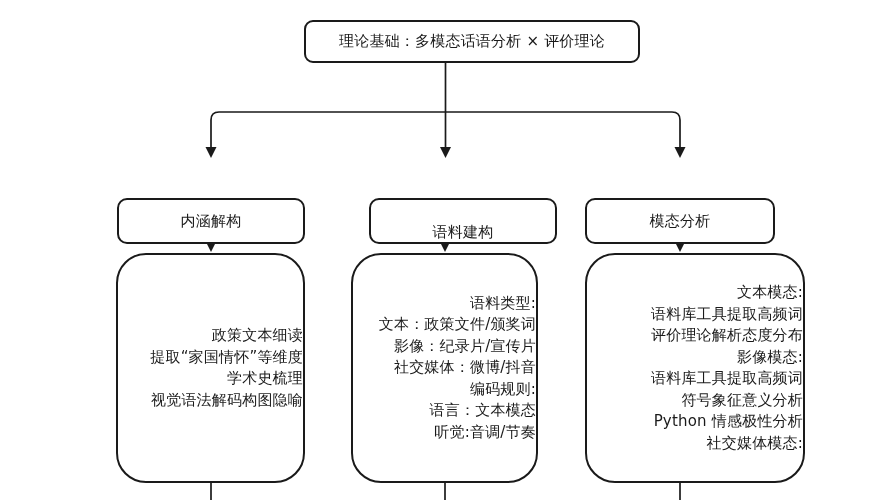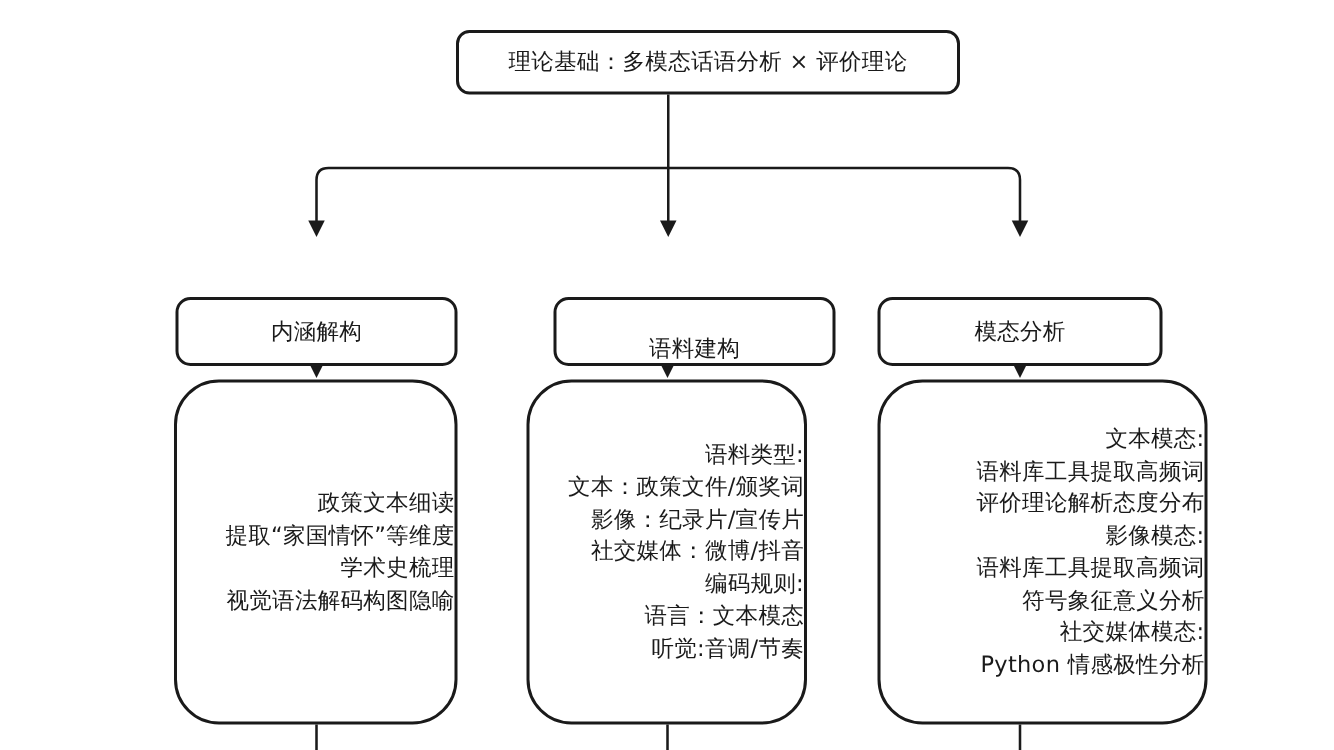--- a/index.html
+++ b/index.html
@@ -126,17 +126,17 @@
     <div class="detail-line">听觉:音调/节奏</div>
   </div>
 
   <div class="box detail-box db-right">
     <div class="detail-line">文本模态:</div>
     <div class="detail-line">语料库工具提取高频词</div>
     <div class="detail-line">评价理论解析态度分布</div>
     <div class="detail-line">影像模态:</div>
     <div class="detail-line">语料库工具提取高频词</div>
     <div class="detail-line">符号象征意义分析</div>
+    <div class="detail-line">Python 情感极性分析</div>
     <div class="detail-line">社交媒体模态:</div>
-    <div class="detail-line">Python 情感极性分析</div>
   </div>
 
 </div>
 
 </body></html>

